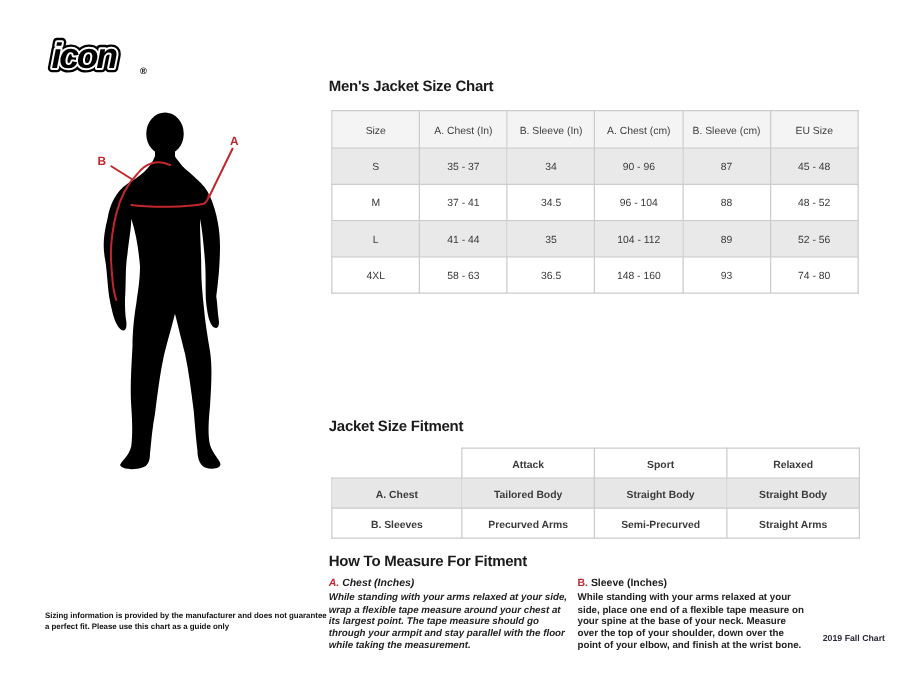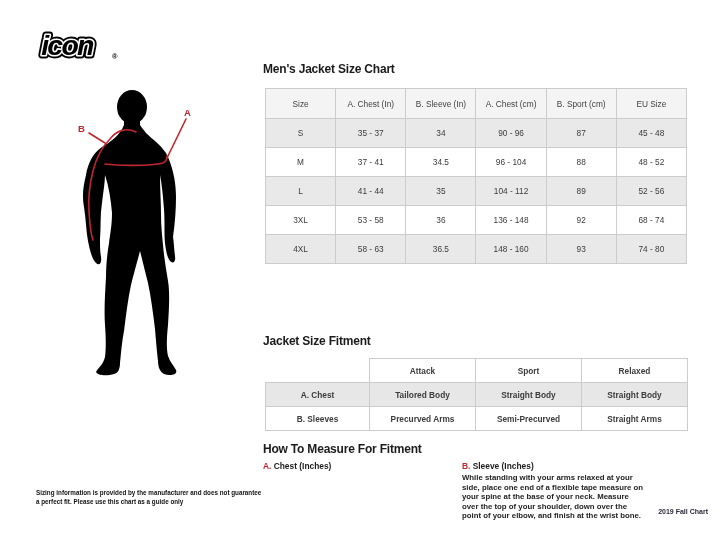--- a/index.html
+++ b/index.html
@@ -157,21 +157,21 @@
 
 <div class="abs section-title" style="left:263px; top:62px;">Men's Jacket Size Chart</div>
 
 <table id="size-table" class="abs" style="left:265px; top:88px;">
   <thead>
       <tr>
         <th>Size</th>
         <th>A. Chest (In)</th>
         <th>B. Sleeve (In)</th>
         <th>A. Chest (cm)</th>
-        <th>B. Sport (cm)</th>
+        <th>B. Sleeve (cm)</th>
         <th>EU Size</th>
       </tr>
     </thead>
   <tbody>
       <tr>
         <td>S</td>
         <td>35 - 37</td>
         <td>34</td>
         <td>90 - 96</td>
         <td>87</td>
@@ -185,28 +185,20 @@
         <td>88</td>
         <td>48 - 52</td>
       </tr>
       <tr>
         <td>L</td>
         <td>41 - 44</td>
         <td>35</td>
         <td>104 - 112</td>
         <td>89</td>
         <td>52 - 56</td>
-      </tr>
-      <tr>
-        <td>3XL</td>
-        <td>53 - 58</td>
-        <td>36</td>
-        <td>136 - 148</td>
-        <td>92</td>
-        <td>68 - 74</td>
       </tr>
       <tr>
         <td>4XL</td>
         <td>58 - 63</td>
         <td>36.5</td>
         <td>148 - 160</td>
         <td>93</td>
         <td>74 - 80</td>
       </tr>
     </tbody>
@@ -240,25 +232,26 @@
         <td>B. Sleeves</td>
         <td>Precurved Arms</td>
         <td>Semi-Precurved</td>
         <td>Straight Arms</td>
       </tr>
     </tbody>
 </table>
 
 <div class="abs section-title" style="left:263px; top:442px;">How To Measure For Fitment</div>
 
-<div class="abs" style="left:263px; top:461px; width:192px;">
+<div class="abs" style="left:263px; top:461px; width:192px;font-style:italic;">
   <div class="measure-head">
     <span class="red">A.</span>
     <span>Chest (Inches)</span>
   </div>
+  <div class="measure-body">While standing with your arms relaxed at your side, wrap a flexible tape measure around your chest at its largest point. The tape measure should go through your armpit and stay parallel with the floor while taking the measurement.</div>
 </div>
 
 <div class="abs" style="left:462px; top:461px; width:184px;">
   <div class="measure-head">
     <span class="red">B.</span>
     <span>Sleeve (Inches)</span>
   </div>
   <div class="measure-body">While standing with your arms relaxed at your side, place one end of a flexible tape measure on your spine at the base of your neck. Measure over the top of your shoulder, down over the point of your elbow, and finish at the wrist bone.</div>
 </div>
 

